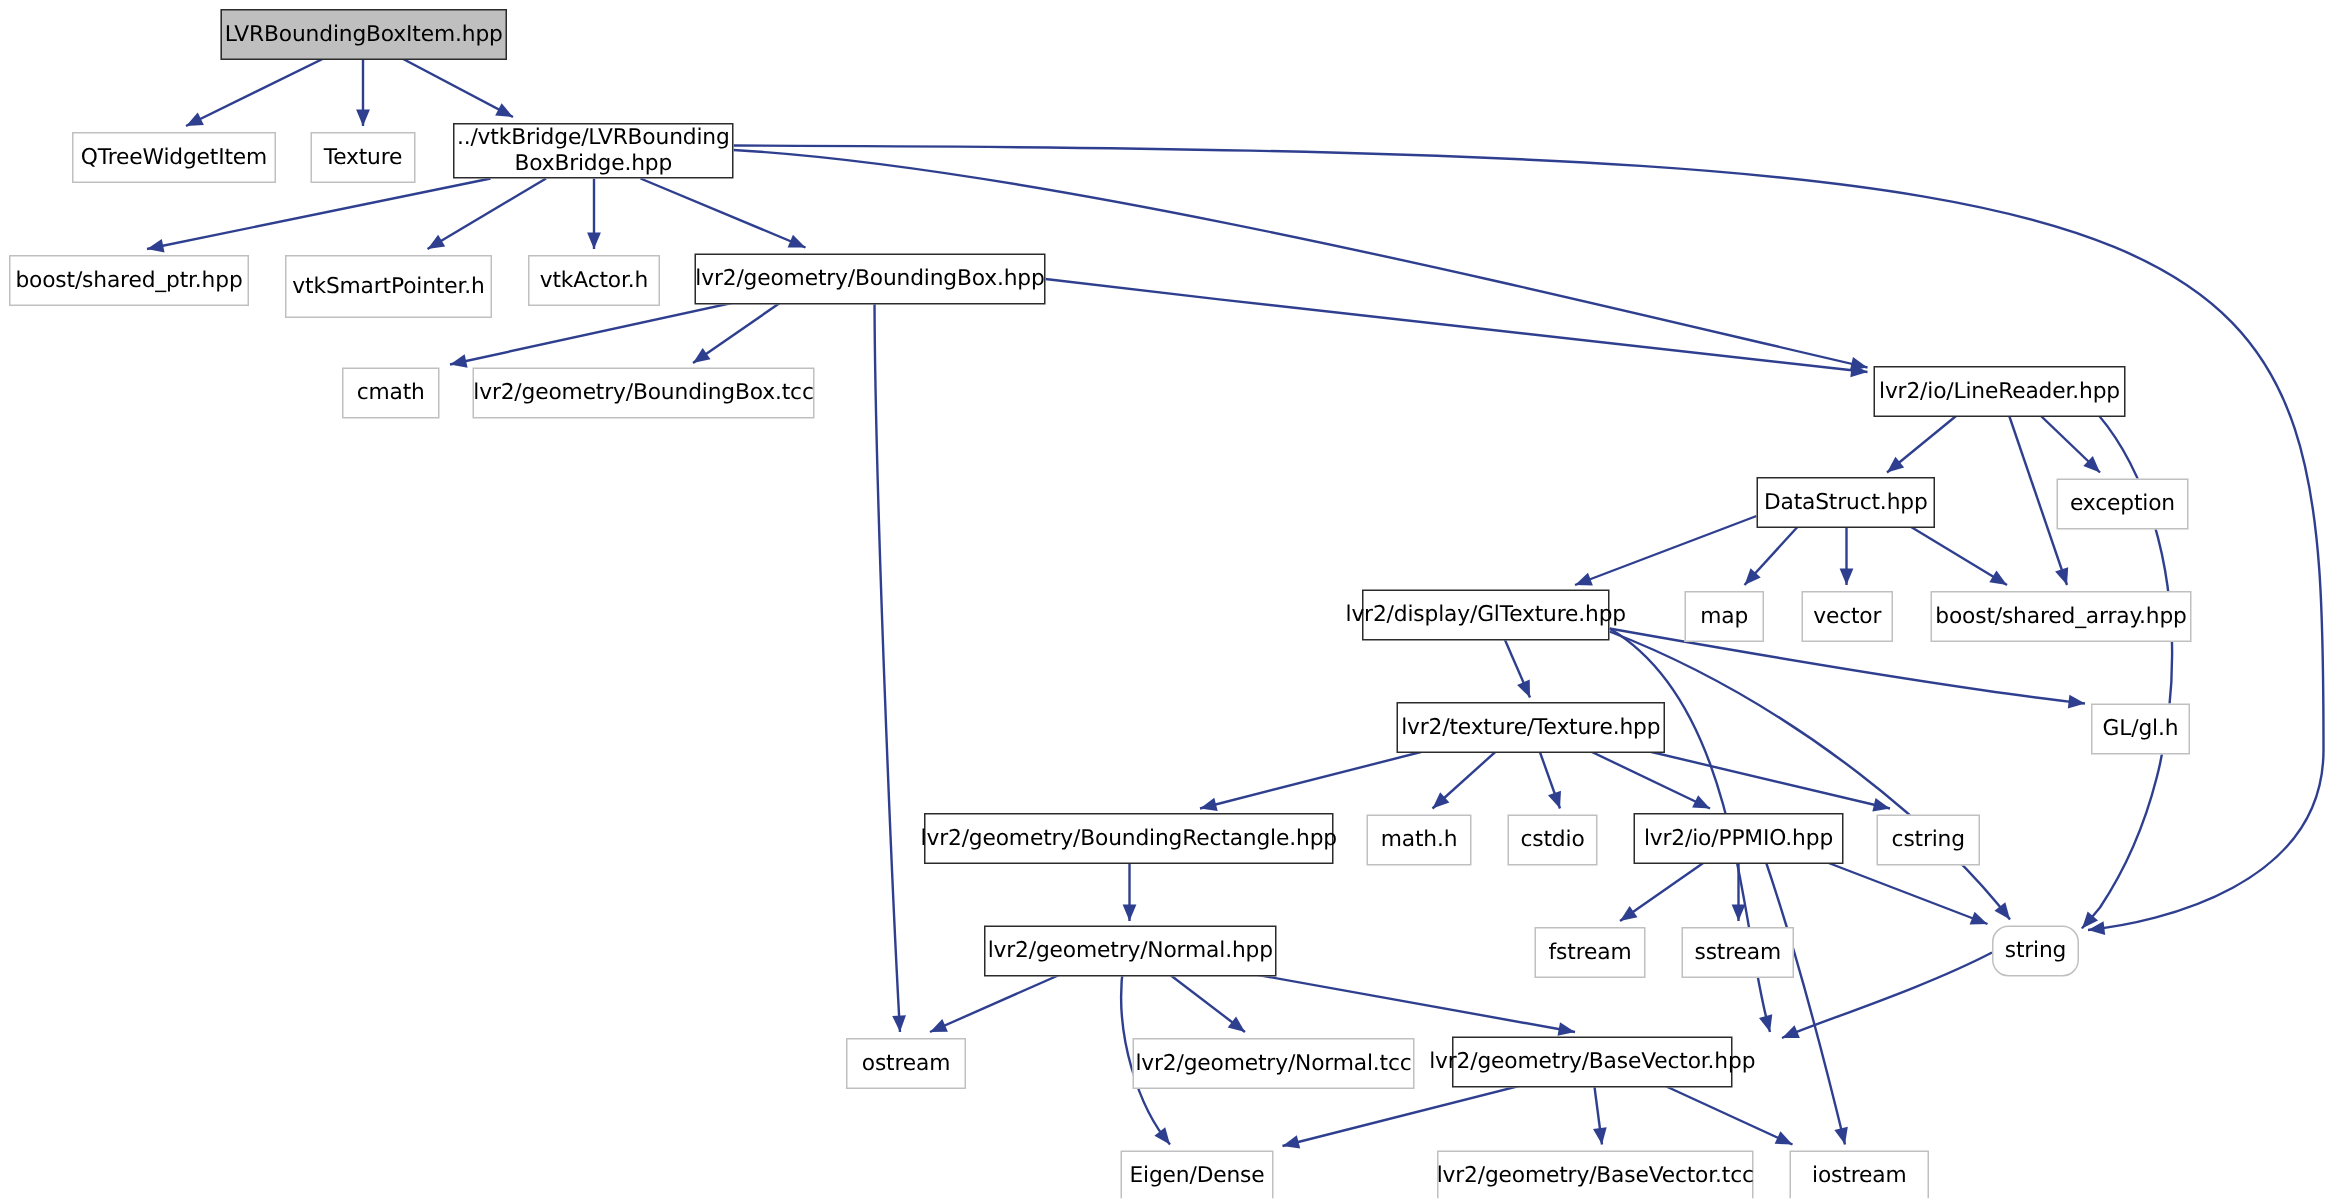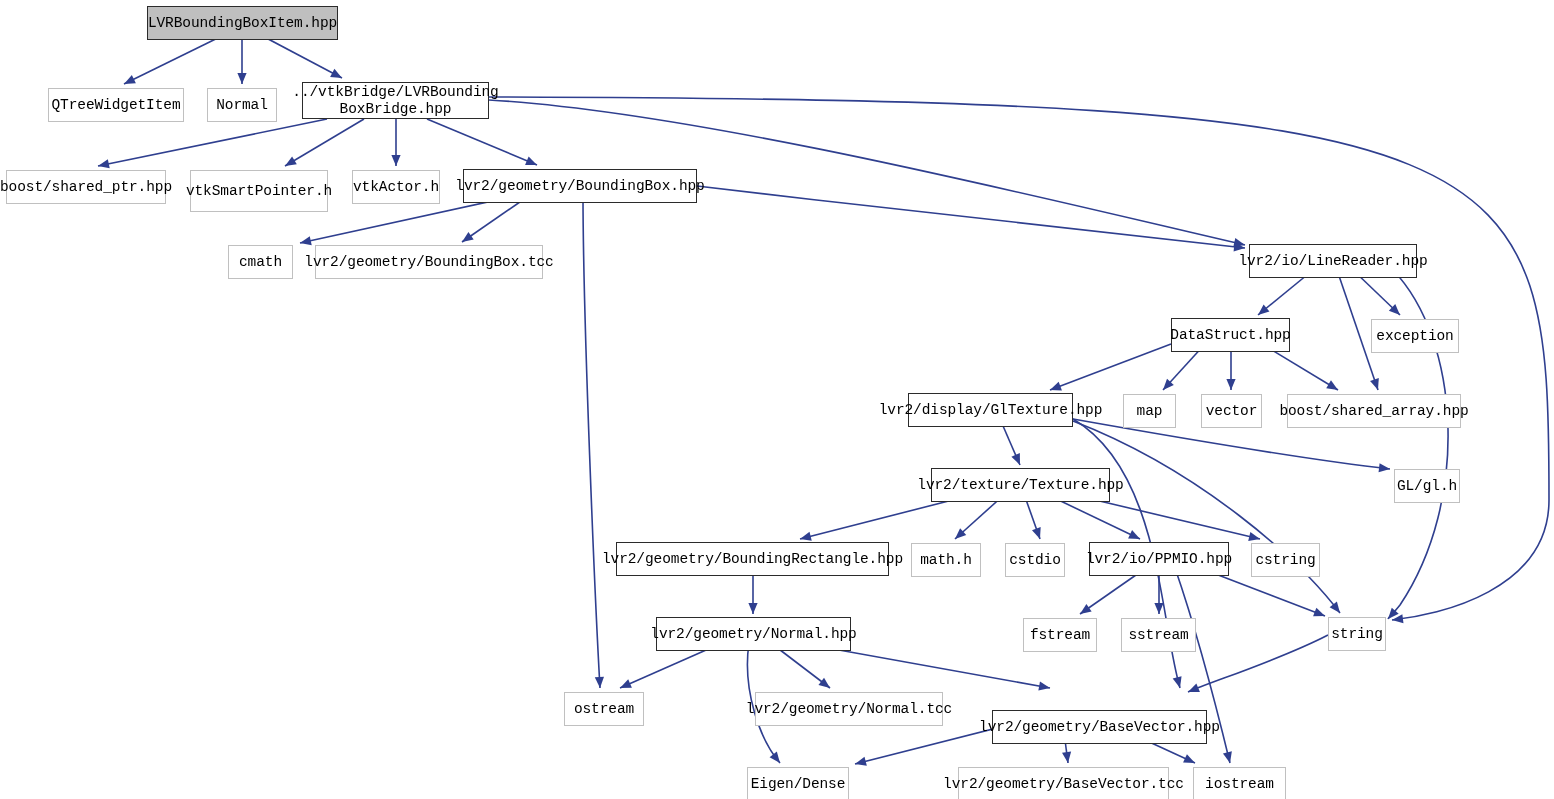--- a/index.html
+++ b/index.html
@@ -39,21 +39,20 @@
     justify-content: center;
     text-align: center;
     background: #ffffff;
     border: 1px solid #c0c0c0;
     color: #000000;
     font-size: 14.5px;
     line-height: 1.12;
     letter-spacing: -0.1px;
     white-space: pre-line;
     padding: 16px 3px;
-    font-family: Liberation Mono, monospace;
   }
   .gnode.strong {
     border: 1.6px solid #2b2b2b;
   }
   .gnode.root {
     border: 1.6px solid #2b2b2b;
     background: #bfbfbf;
   }
 </style>
 </head>
@@ -144,21 +143,21 @@
       <path d="M 1062 717 L 1068 763" class="edge-path"></path>
       <polygon points="1068,763 1062.0159647496987,752.6873222622273 1071.1386951862162,751.4974527808827" class="arrow-head"></polygon>
       <path d="M 1095 717 L 1195 763" class="edge-path"></path>
       <polygon points="1195,763 1183.084239570263,762.5820844808916 1186.9289781178168,754.2239755140886" class="arrow-head"></polygon>
       <path d="M 1328 635 C 1280 660 1210 682 1188 692" class="edge-path"></path>
       <polygon points="1188,692 1196.345060444488,683.4841344434143 1199.923019338099,691.9598768979507" class="arrow-head"></polygon>
     </svg>
   <div id="nodes-layer">
       <div class="gnode root" style="left: 147px; top: 6px; width: 191px; height: 25px;">LVRBoundingBoxItem.hpp</div>
       <div class="gnode" style="left: 48px; top: 88px; width: 136px; height: 25px;">QTreeWidgetItem</div>
-      <div class="gnode" style="left: 207px; top: 88px; width: 70px; height: 25px;">Normal</div>
+      <div class="gnode" style="left: 207px; top: 88px; width: 70px; height: 25px;">Texture</div>
       <div class="gnode strong" style="left: 302px; top: 82px; width: 187px; height: 37px;">../vtkBridge/LVRBounding
 BoxBridge.hpp</div>
       <div class="gnode" style="left: 6px; top: 170px; width: 160px; height: 25px;">boost/shared_ptr.hpp</div>
       <div class="gnode" style="left: 190px; top: 170px; width: 138px; height: 42px;">vtkSmartPointer.h</div>
       <div class="gnode" style="left: 352px; top: 170px; width: 88px; height: 25px;">vtkActor.h</div>
       <div class="gnode strong" style="left: 463px; top: 169px; width: 234px; height: 26px;">lvr2/geometry/BoundingBox.hpp</div>
       <div class="gnode" style="left: 228px; top: 245px; width: 65px; height: 25px;">cmath</div>
       <div class="gnode" style="left: 315px; top: 245px; width: 228px; height: 25px;">lvr2/geometry/BoundingBox.tcc</div>
       <div class="gnode strong" style="left: 1249px; top: 244px; width: 168px; height: 26px;">lvr2/io/LineReader.hpp</div>
       <div class="gnode strong" style="left: 1171px; top: 318px; width: 119px; height: 26px;">DataStruct.hpp</div>
@@ -170,21 +169,21 @@
       <div class="gnode strong" style="left: 931px; top: 468px; width: 179px; height: 26px;">lvr2/texture/Texture.hpp</div>
       <div class="gnode" style="left: 1394px; top: 469px; width: 66px; height: 25px;">GL/gl.h</div>
       <div class="gnode strong" style="left: 616px; top: 542px; width: 273px; height: 26px;">lvr2/geometry/BoundingRectangle.hpp</div>
       <div class="gnode" style="left: 911px; top: 543px; width: 70px; height: 25px;">math.h</div>
       <div class="gnode" style="left: 1005px; top: 543px; width: 60px; height: 25px;">cstdio</div>
       <div class="gnode strong" style="left: 1089px; top: 542px; width: 140px; height: 26px;">lvr2/io/PPMIO.hpp</div>
       <div class="gnode" style="left: 1251px; top: 543px; width: 69px; height: 25px;">cstring</div>
       <div class="gnode strong" style="left: 656px; top: 617px; width: 195px; height: 26px;">lvr2/geometry/Normal.hpp</div>
       <div class="gnode" style="left: 1023px; top: 618px; width: 74px; height: 25px;">fstream</div>
       <div class="gnode" style="left: 1121px; top: 618px; width: 75px; height: 25px;">sstream</div>
-      <div class="gnode" style="left: 1328px; top: 617px; width: 58px; height: 25px;">string</div>
+      <div class="gnode" style="left: 1328px; top: 617px; width: 58px; height: 25px; border-radius: 11px;">string</div>
       <div class="gnode" style="left: 564px; top: 692px; width: 80px; height: 25px;">ostream</div>
       <div class="gnode" style="left: 755px; top: 692px; width: 188px; height: 32px;">lvr2/geometry/Normal.tcc</div>
-      <div class="gnode strong" style="left: 992px; top: 691px; width: 215px; height: 26px; margin-top: 19px;">lvr2/geometry/BaseVector.hpp</div>
+      <div class="gnode strong" style="left: 968px; top: 691px; width: 187px; height: 26px;">lvr2/geometry/BaseVector.hpp</div>
       <div class="gnode" style="left: 747px; top: 767px; width: 102px; height: 25px;">Eigen/Dense</div>
       <div class="gnode" style="left: 958px; top: 767px; width: 211px; height: 25px;">lvr2/geometry/BaseVector.tcc</div>
       <div class="gnode" style="left: 1193px; top: 767px; width: 93px; height: 25px;">iostream</div>
     </div>
 </div>
 
 </body></html>

